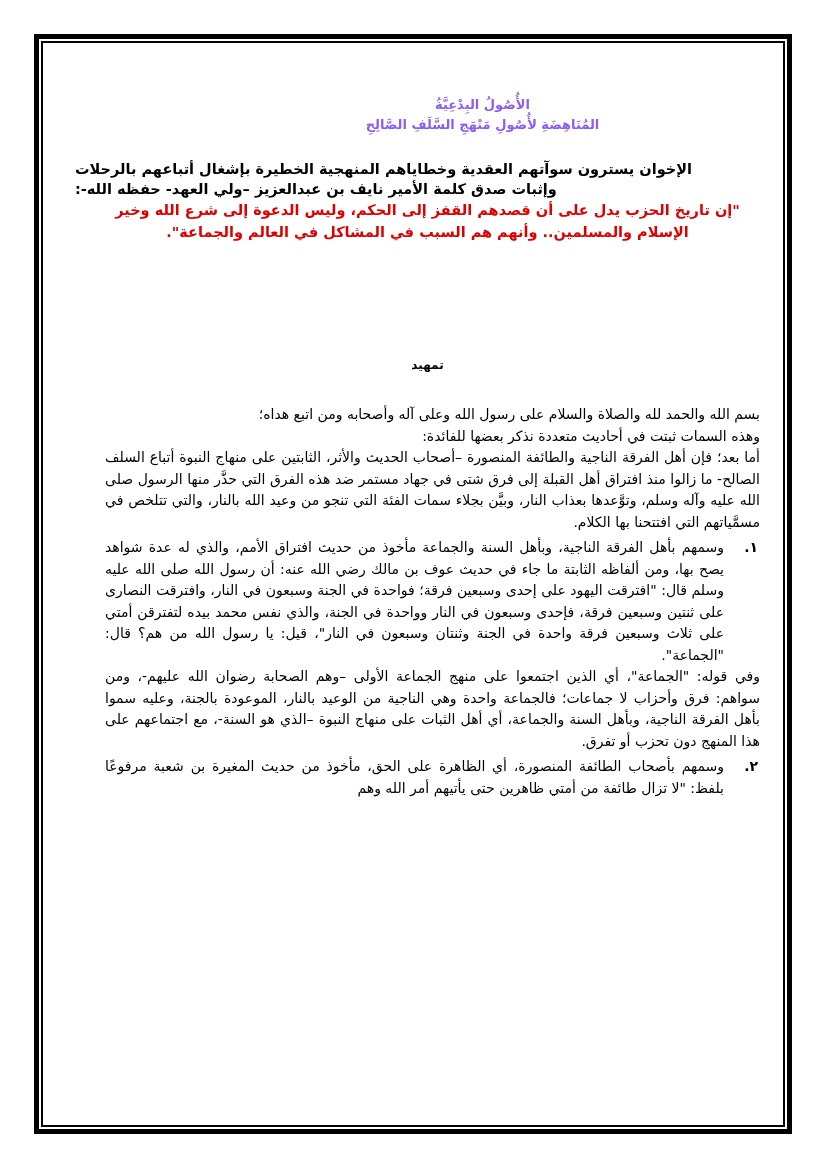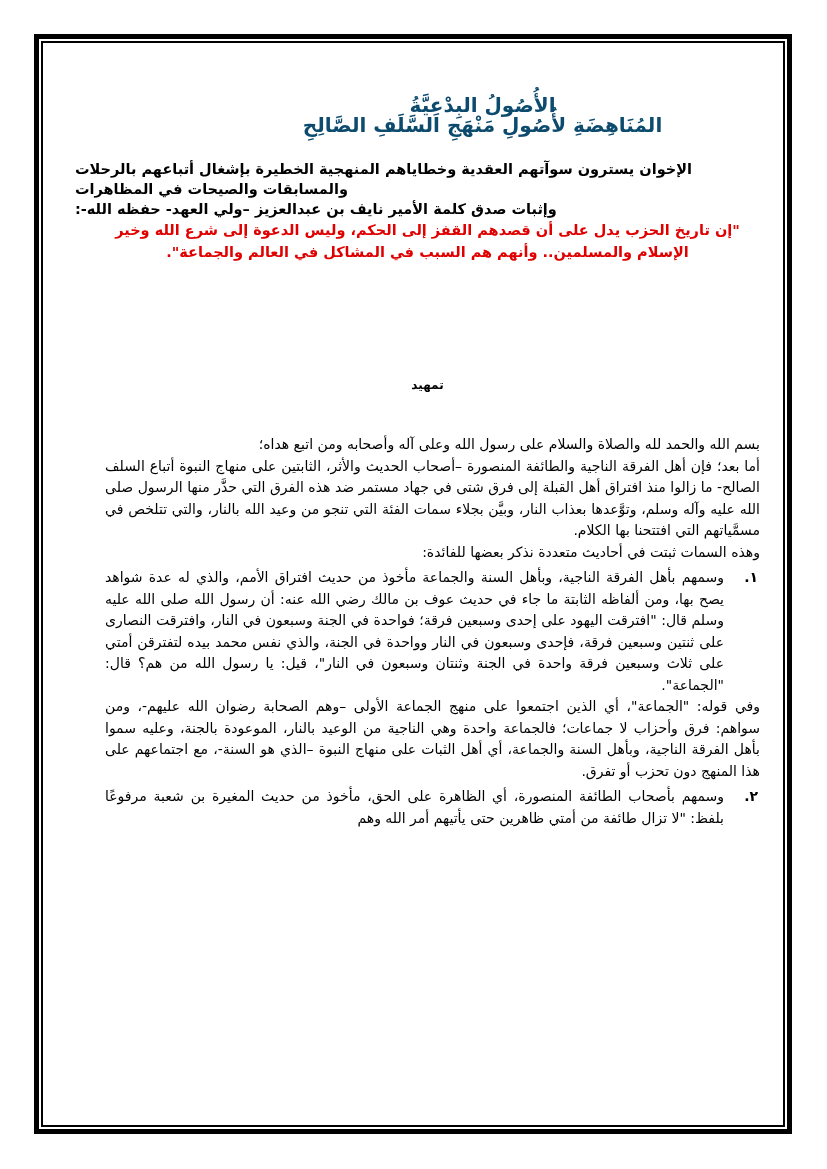--- a/index.html
+++ b/index.html
@@ -10,37 +10,37 @@
   }
   .frame-inner {
     position:absolute; left:41px; top:41px; width:744px; height:1086px;
     border:2px solid #000; box-sizing:border-box;
   }
   .page {
     position:absolute; left:105px; top:95px; width:655px;
     direction:rtl; font-family:"DejaVu Sans", sans-serif; color:#000;
   }
   .titles {
-    text-align:center; color:#0c4a6e; font-weight:bold;
-    font-size:20px; line-height:20px; margin-right:-40px; margin-left:60px;
+    text-align:center; color:#8b5cf6; font-weight:bold;
+    font-size:13px; line-height:20px; margin-right:-40px; margin-left:60px;
   }
   .headline {
     text-align:left; font-weight:bold; font-size:14.5px; line-height:20px;
     margin-top:24px; margin-left:-30px; margin-right:-20px;
   }
   .quote {
     text-align:center; font-weight:bold; color:#e00000;
     font-size:14.5px; line-height:22px; margin-left:-30px; margin-right:-20px;
   }
   .section-title {
     text-align:center; font-weight:bold; font-size:12px;
     margin-top:115px; margin-left:-10px;
   }
   .body-text {
-    margin-top:42px; font-size:14px; line-height:21.5px;
+    margin-top:32px; font-size:14px; line-height:21.5px;
     text-align:justify; text-align-last:right;
   }
   .body-text p { margin:0; }
   .list { margin:0; padding:0; list-style:none; }
   .list-item { position:relative; padding-right:36px; margin-top:4px; }
   .list-num {
     position:absolute; right:2px; top:0; font-weight:bold;
   }
   .list-item p { margin:0; }
   .list-item .sub { margin-right:-36px; }
@@ -52,35 +52,34 @@
 <div class="frame-inner"></div>
 
 <div class="page">
   <div class="titles">
     <div>الأُصُولُ البِدْعِيَّةُ</div>
     <div>المُنَاهِضَةِ لأُصُولِ مَنْهَجِ السَّلَفِ الصَّالِحِ</div>
   </div>
 
   <div class="headline">
     <div>الإخوان يسترون سوآتهم العقدية وخطاياهم المنهجية الخطيرة بإشغال أتباعهم بالرحلات</div>
-    <div>والمسابقات والصيحات في المظاهرات</div>
     <div>وإثبات صدق كلمة الأمير نايف بن عبدالعزيز –ولي العهد- حفظه الله-:</div>
   </div>
 
   <div class="quote">
     <div>"إن تاريخ الحزب يدل على أن قصدهم القفز إلى الحكم، وليس الدعوة إلى شرع الله وخير</div>
     <div>الإسلام والمسلمين.. وأنهم هم السبب في المشاكل في العالم والجماعة".</div>
   </div>
 
   <div class="section-title">تمهيد</div>
 
   <div class="body-text">
     <p>بسم الله والحمد لله والصلاة والسلام على رسول الله وعلى آله وأصحابه ومن اتبع هداه؛</p>
+    <p>وهذه السمات ثبتت في أحاديث متعددة نذكر بعضها للفائدة:</p>
     <p>أما بعد؛ فإن أهل الفرقة الناجية والطائفة المنصورة –أصحاب الحديث والأثر، الثابتين على منهاج النبوة أتباع السلف الصالح- ما زالوا منذ افتراق أهل القبلة إلى فرق شتى في جهاد مستمر ضد هذه الفرق التي حذَّر منها الرسول صلى الله عليه وآله وسلم، وتوَّعدها بعذاب النار، وبيَّن بجلاء سمات الفئة التي تنجو من وعيد الله بالنار، والتي تتلخص في مسمَّياتهم التي افتتحنا بها الكلام.</p>
-    <p>وهذه السمات ثبتت في أحاديث متعددة نذكر بعضها للفائدة:</p>
 
     <ol class="list">
       <li class="list-item">
         <span class="list-num">١.</span>
         <p>وسمهم بأهل الفرقة الناجية، وبأهل السنة والجماعة مأخوذ من حديث افتراق الأمم، والذي له عدة شواهد يصح بها، ومن ألفاظه الثابتة ما جاء في حديث عوف بن مالك رضي الله عنه: أن رسول الله صلى الله عليه وسلم قال: "افترقت اليهود على إحدى وسبعين فرقة؛ فواحدة في الجنة وسبعون في النار، وافترقت النصارى على ثنتين وسبعين فرقة، فإحدى وسبعون في النار وواحدة في الجنة، والذي نفس محمد بيده لتفترقن أمتي على ثلاث وسبعين فرقة واحدة في الجنة وثنتان وسبعون في النار"، قيل: يا رسول الله من هم؟ قال: "الجماعة".</p>
         <p class="sub">وفي قوله: "الجماعة"، أي الذين اجتمعوا على منهج الجماعة الأولى –وهم الصحابة رضوان الله عليهم-، ومن سواهم: فرق وأحزاب لا جماعات؛ فالجماعة واحدة وهي الناجية من الوعيد بالنار، الموعودة بالجنة، وعليه سموا بأهل الفرقة الناجية، وبأهل السنة والجماعة، أي أهل الثبات على منهاج النبوة –الذي هو السنة-، مع اجتماعهم على هذا المنهج دون تحزب أو تفرق.</p>
       </li>
       <li class="list-item">
         <span class="list-num">٢.</span>
         <p>وسمهم بأصحاب الطائفة المنصورة، أي الظاهرة على الحق، مأخوذ من حديث المغيرة بن شعبة مرفوعًا بلفظ: "لا تزال طائفة من أمتي ظاهرين حتى يأتيهم أمر الله وهم</p>

